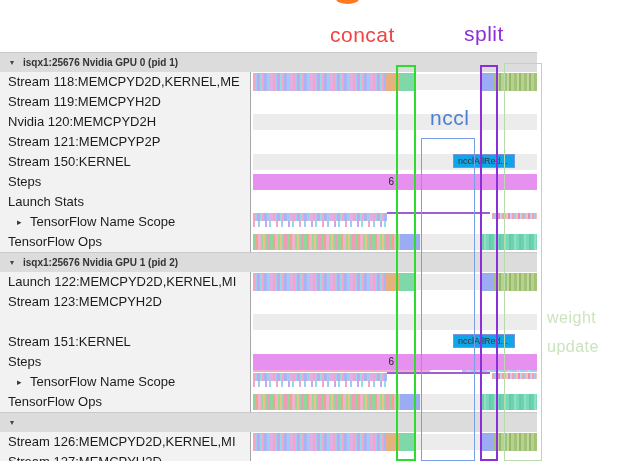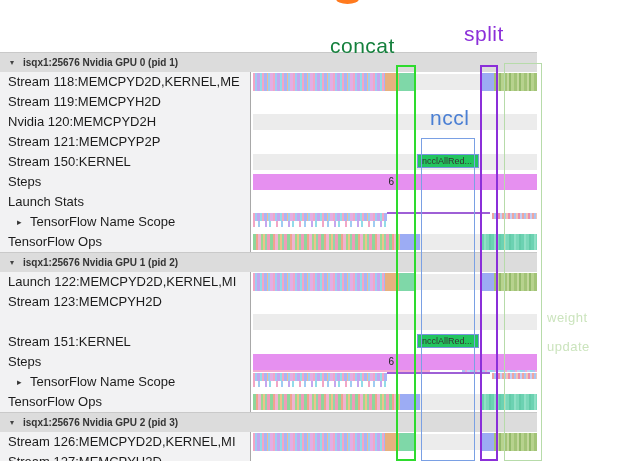--- a/index.html
+++ b/index.html
@@ -23,36 +23,36 @@
   .expander { position:absolute; left:17px; top:0; line-height:20px; font-size:9px; color:#333; }
 
   .seg { position:absolute; }
   .seg-rowgray { background:#ececec; }
   .seg-orange { background:#e7b17f; }
   .seg-teal { background:#7fd8a8; }
   .seg-peri { background:#9cacf4; }
   .steps-bar { background:#e690f0; }
   .launch-bar { background:#deb07c; text-align:center; font-size:10px; line-height:16px; color:#333; white-space:nowrap; overflow:hidden; }
   .steps-num { position:absolute; left:378px; top:2px; width:16px; text-align:right; font-size:10px; line-height:16px; color:#222; }
-  .nccl-bar { background:#22c55e; border:1px solid #7895dd; font-size:9px; line-height:12px; color:#333;
-              padding-left:4px; white-space:nowrap; overflow:hidden; }
+  .nccl-bar { background:#0ea5e9; border:1px solid #7895dd; font-size:9px; line-height:12px; color:#333;
+              padding-left:4px; white-space:nowrap; overflow:hidden;margin-left:36px; }
   .purple-line { background:#9e5fd6; }
   .steps-subline-pink { background:#f2a9d4; }
   .steps-subline-blue { background:repeating-linear-gradient(90deg,#aac4f3 0 3px,#f2a9d4 3px 5px,#c3d0f5 5px 8px,#92dce8 8px 10px); }
 
   .stripes-stream { background:repeating-linear-gradient(90deg,#f2a6c6 0 2px,#9fccf2 2px 4px,#c6a6ee 4px 7px,#92dce8 7px 9px,#f2a6c6 9px 11px,#aab4f4 11px 14px,#eebc92 14px 15px,#9fccf2 15px 17px,#e2aee4 17px 20px); }
   .stripes-tfops { background:repeating-linear-gradient(90deg,#8ed69b 0 3px,#f0a48e 3px 5px,#efb3d2 5px 8px,#9ed98f 8px 10px,#f0c08c 10px 12px,#93d6a8 12px 14px,#ef9cb8 14px 17px); }
   .stripes-olive { background:repeating-linear-gradient(90deg,#a3c478 0 3px,#c3d79c 3px 5px,#93ba6a 5px 7px,#b7d28e 7px 10px); }
   .stripes-teal { background:repeating-linear-gradient(90deg,#6cd2b2 0 3px,#90e0c6 3px 5px,#7cd8ba 5px 8px,#63cca9 8px 10px); }
   .flame-drips { background:repeating-linear-gradient(90deg,#f2a6c6 0 2px,transparent 2px 5px,#9fccf2 5px 7px,transparent 7px 12px,#c6a6ee 12px 14px,transparent 14px 16px,#92dce8 16px 18px,transparent 18px 23px); }
   .stripes-ns-right { background:repeating-linear-gradient(90deg,#f0a5a0 0 2px,#aac4f3 2px 4px,#f3c4b5 4px 6px,#e88fb0 6px 8px,#c3d0f5 8px 10px); }
 
   .ann-rect { position:absolute; border-style:solid; background:transparent; z-index:5; pointer-events:none; }
   .ann-label { position:absolute; z-index:6; font-size:21px; letter-spacing:0.5px; white-space:nowrap; }
-  #label-weight { font-size:13px; line-height:29px; }
+  #label-weight { font-size:16px; line-height:29px; }
   #orange-sliver { position:absolute; left:336px; top:-6px; width:23px; height:10px;
                    border-radius:50%; background:#ff7a1e; z-index:6; }
 </style>
 </head>
 <body>
 
 <div id="app">
   <div id="sidebar-bg"></div>
   <div id="divider"></div>
   <div id="rows">
@@ -147,21 +147,20 @@
       </div>
       <div class="trow">
         <div class="rlabel">TensorFlow Ops</div>
         <div class="seg seg-rowgray" style="left: 253px; width: 284px; top: 2px; height: 16px;"></div>
         <div class="seg stripes-tfops" style="left: 253px; width: 147px; top: 2px; height: 16px;"></div>
         <div class="seg seg-peri" style="left: 400px; width: 20px; top: 2px; height: 16px;"></div>
         <div class="seg stripes-teal" style="left: 481px; width: 56px; top: 2px; height: 16px;"></div>
       </div>
       <div class="section-header">
         <span class="tri">▾</span>
-        <span class="hlabel">isqx1:25676 Nvidia GPU 2 (pid 3)</span>
       </div>
       <div class="trow">
         <div class="rlabel">Stream 126:MEMCPYD2D,KERNEL,MI</div>
         <div class="seg stripes-stream" style="left: 253px; width: 132px; top: 1px; height: 18px;"></div>
         <div class="seg seg-orange" style="left: 385px; width: 14px; top: 1px; height: 18px;"></div>
         <div class="seg seg-teal" style="left: 399px; width: 16px; top: 1px; height: 18px;"></div>
         <div class="seg seg-rowgray" style="left: 415px; width: 65px; top: 2px; height: 16px;"></div>
         <div class="seg seg-peri" style="left: 480px; width: 14px; top: 1px; height: 18px;"></div>
         <div class="seg stripes-olive" style="left: 494px; width: 43px; top: 1px; height: 18px;"></div>
       </div>
@@ -170,20 +169,20 @@
       </div>
     </div>
 
   <div id="orange-sliver"></div>
 
   <div class="ann-rect" id="rect-concat" style="left: 396px; top: 65px; width: 20px; height: 396px; border-width: 2px; border-color: rgb(46, 219, 46);"></div>
   <div class="ann-rect" id="rect-split" style="left: 480px; top: 65px; width: 18px; height: 396px; border-width: 2.5px; border-color: rgb(139, 47, 217);"></div>
   <div class="ann-rect" id="rect-nccl" style="left: 421px; top: 138px; width: 54px; height: 323px; border-width: 1.5px; border-color: rgb(122, 160, 228);"></div>
   <div class="ann-rect" id="rect-weight" style="left: 504px; top: 63px; width: 38px; height: 398px; border-width: 1.5px; border-color: rgb(183, 219, 170);"></div>
 
-  <div class="ann-label" id="label-concat" style="left: 330px; top: 34px; color: #15803d;">concat</div>
+  <div class="ann-label" id="label-concat" style="left: 330px; top: 23px; color: #ef4444;">concat</div>
   <div class="ann-label" id="label-split" style="left: 464px; top: 22px; color: rgb(139, 47, 217);">split</div>
   <div class="ann-label" id="label-nccl" style="left: 430px; top: 106px; color: rgb(74, 127, 212);">nccl</div>
   <div class="ann-label" id="label-weight" style="left: 547px; top: 303px; color: rgb(203, 228, 189);">
     <div>weight</div>
     <div>update</div>
   </div>
 </div>
 
 </body></html>

